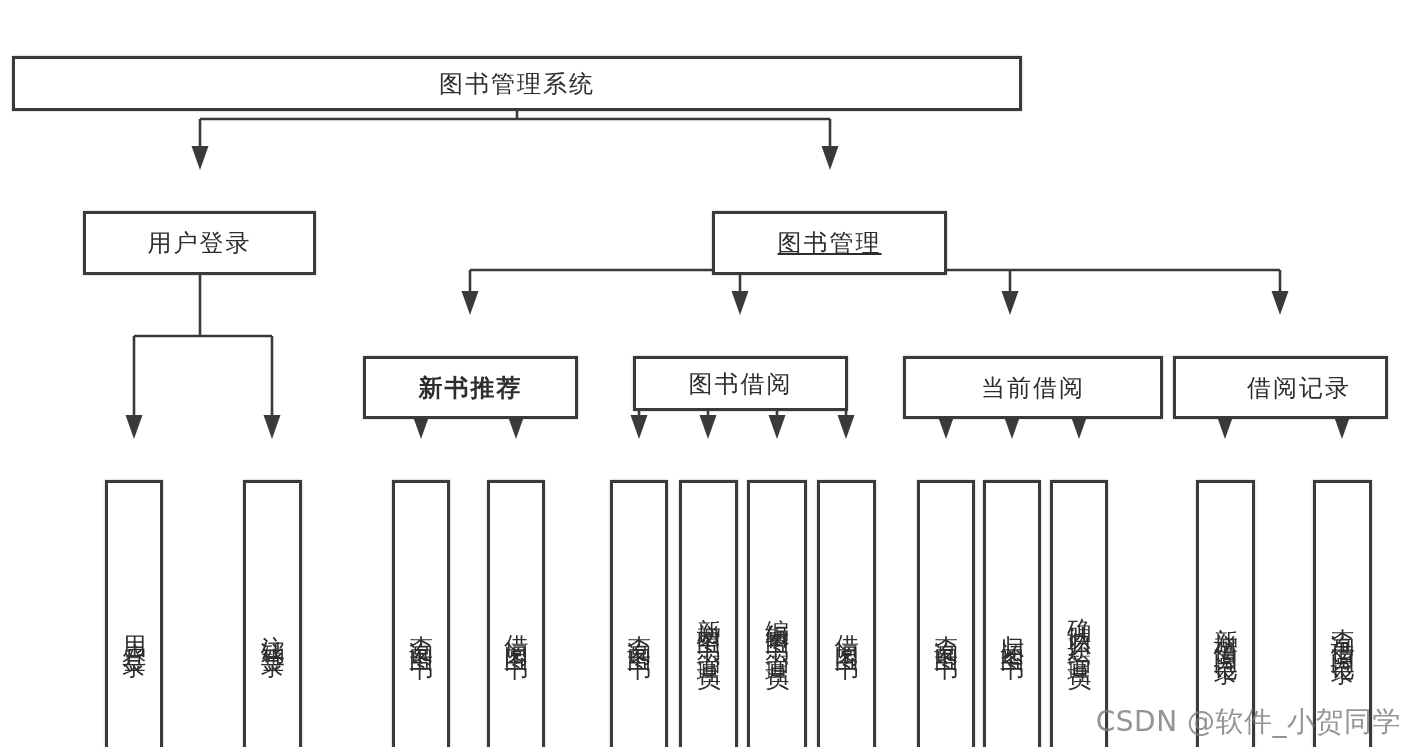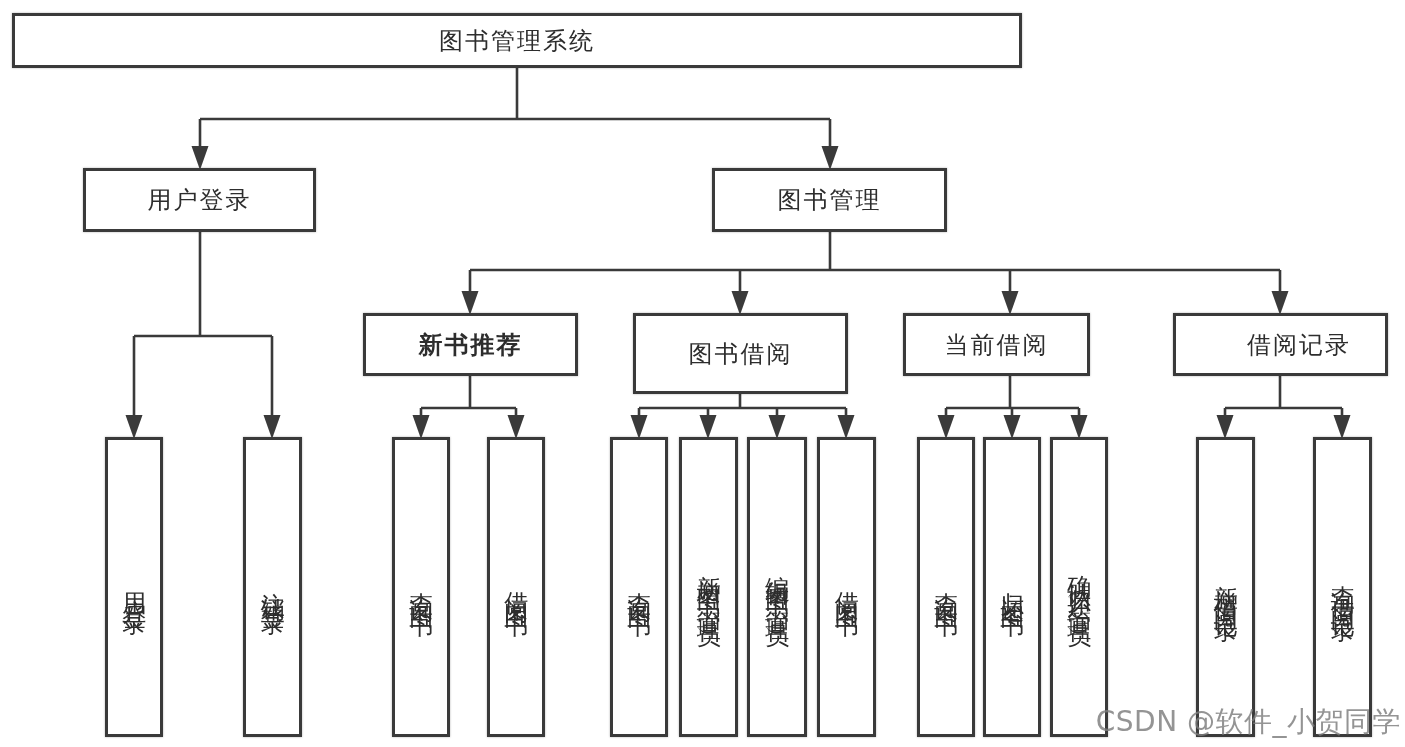--- a/index.html
+++ b/index.html
@@ -21,20 +21,21 @@
   }
   .node {
     position: absolute;
     background: #ffffff;
     border: 3px solid #3a3a3a;
     display: flex;
     align-items: center;
     justify-content: center;
     z-index: 2;
     box-shadow: 0 0 2px rgba(0,0,0,0.30);
+    margin-top: 43px;
   }
   .h-label {
     font-size: 24px;
     letter-spacing: 2px;
     white-space: nowrap;
     color: #2d2d2d;
   }
   .v-label {
     writing-mode: vertical-rl;
     text-orientation: mixed;
@@ -129,31 +130,31 @@
     </g>
   </svg>
 
   <div class="node" style="left:12px; top:13px; width:1010px; height:55px;">
     <span class="h-label">图书管理系统</span>
   </div>
 
   <div class="node" style="left:83px; top:168px; width:233px; height:64px;">
     <span class="h-label">用户登录</span>
   </div>
-  <div class="node" style="left:712px; top:168px; width:235px; height:64px;">
+  <div class="node" style="left:712px; top:168px; width:235px; height:64px;text-decoration:underline;">
     <span class="h-label">图书管理</span>
   </div>
 
   <div class="node" style="left:363px; top:313px; width:215px; height:63px;font-weight:bold;">
     <span class="h-label">新书推荐</span>
   </div>
-  <div class="node" style="left:633px; top:313px; width:215px; height:81px;">
+  <div class="node" style="left:633px; top:313px; width:215px; height:55px;">
     <span class="h-label">图书借阅</span>
   </div>
-  <div class="node" style="left:903px; top:313px; width:187px; height:63px;">
+  <div class="node" style="left:903px; top:313px; width:260px; height:63px;">
     <span class="h-label">当前借阅</span>
   </div>
   <div class="node" style="left:1173px; top:313px; width:215px; height:63px;padding-left:37px;">
     <span class="h-label">借阅记录</span>
   </div>
 
   <div class="node" style="left:105px; top:437px; width:58px; height:300px;">
     <span class="v-label">用户登录</span>
   </div>
   <div class="node" style="left:243px; top:437px; width:59px; height:300px;">

